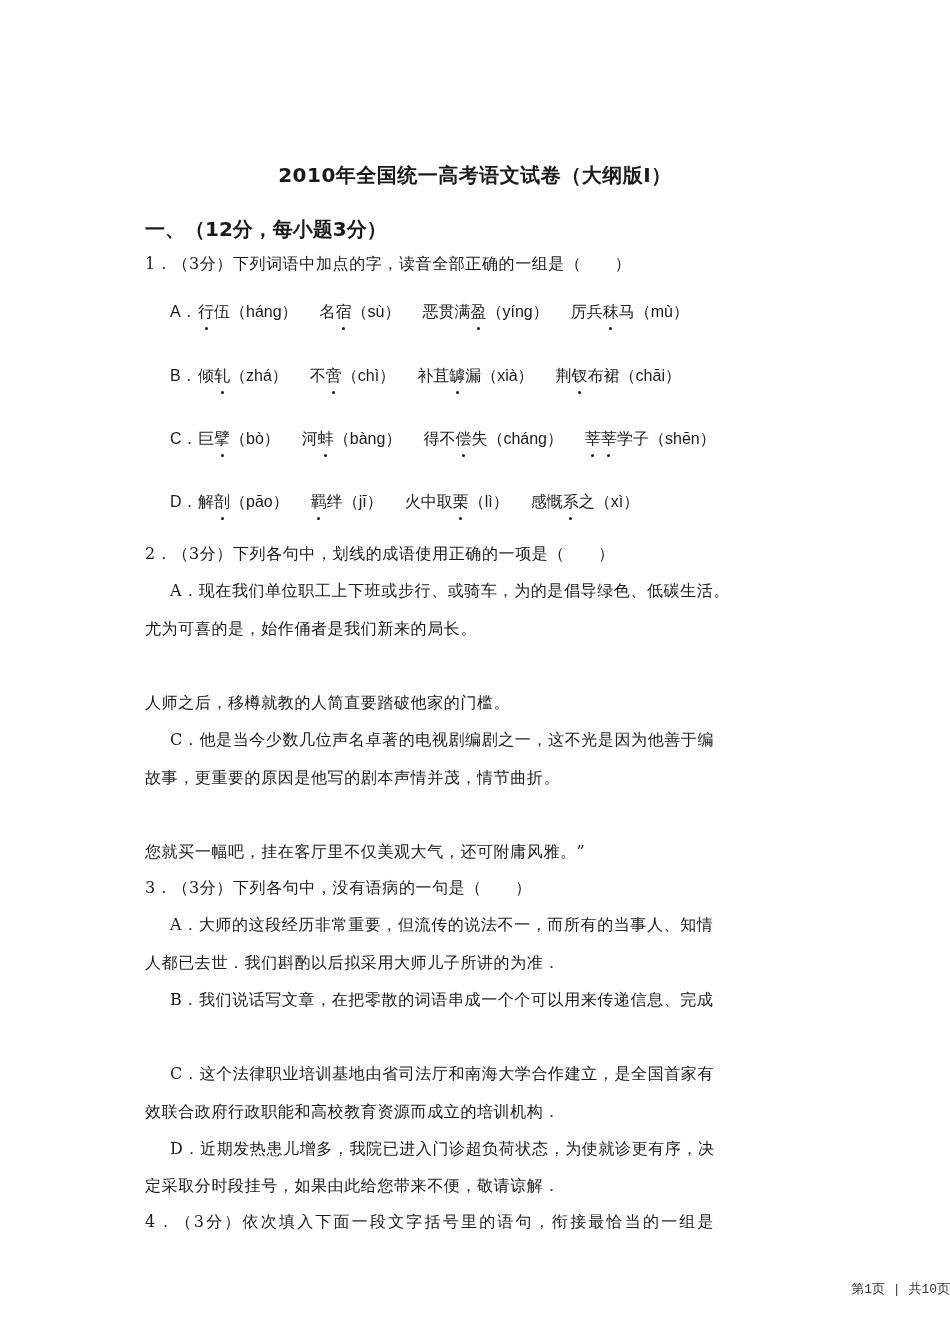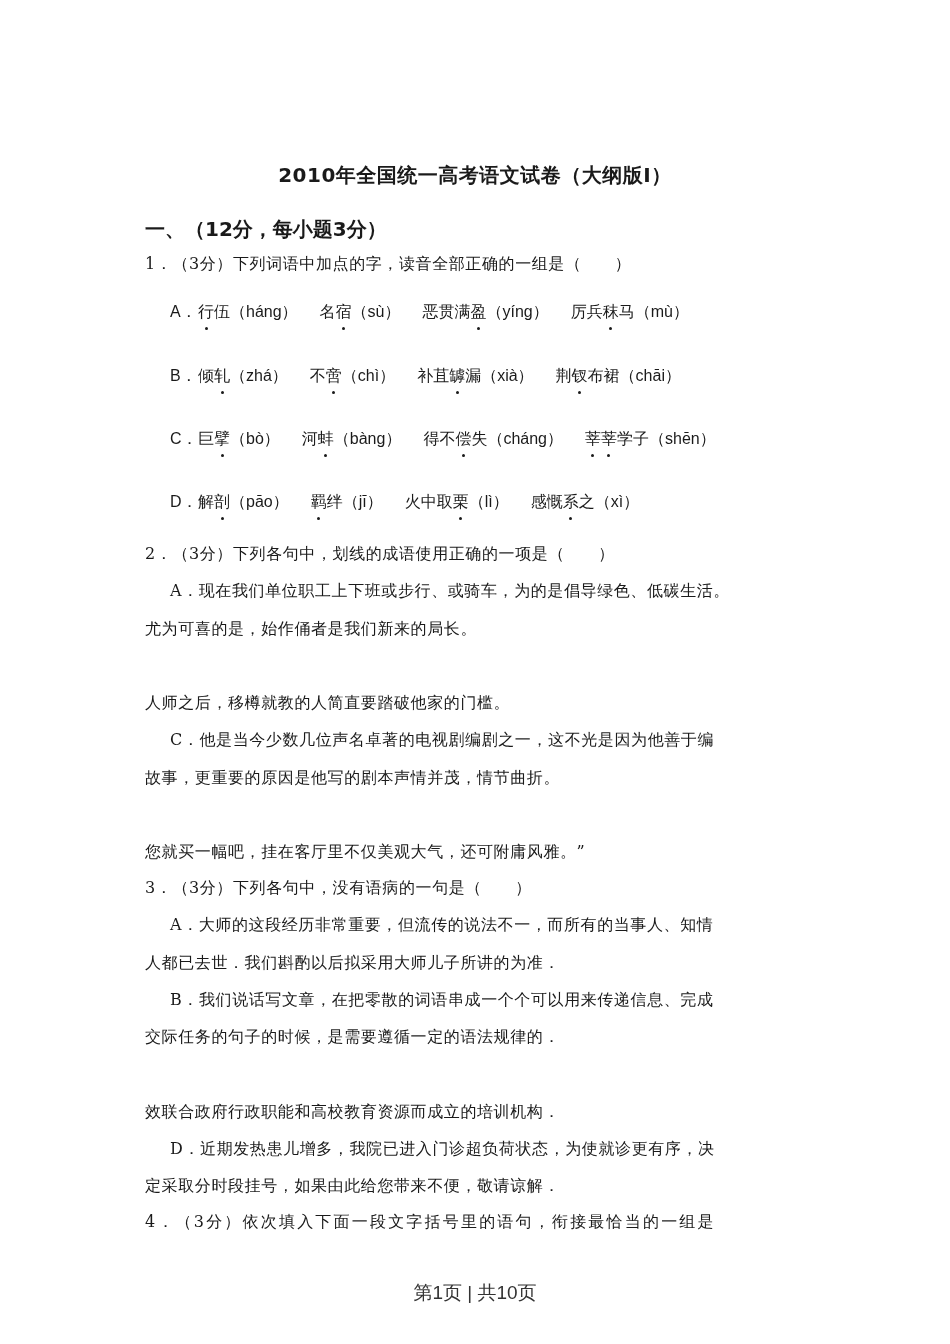--- a/index.html
+++ b/index.html
@@ -13,22 +13,22 @@
   .line { position:absolute; left:145px; font-size:16px; white-space:nowrap; letter-spacing:0.6px; }
   .indent { left:170px; }
   .opt { position:absolute; left:170px; font-size:16px; white-space:nowrap; }
   .opt .label { font-family:"Liberation Sans", sans-serif; display:inline-block; width:28px; }
   .term { display:inline-block; margin-right:22px; }
   .dot { position:relative; display:inline-block; }
   .dot::after { content:""; position:absolute; left:50%; bottom:-7px; width:3px; height:3px;
                 margin-left:-1.5px; background:#1a1a1a; border-radius:50%; }
   .py { font-family:"Liberation Sans", sans-serif; }
   .u { text-underline-offset:3px; }
-  .footer { position:absolute; left:0; width:950px; top:1244px; text-align:center;
-            font-size:19px; color:#333; font-family:Liberation Sans, sans-serif; }
+  .footer { position:absolute; left:0; width:950px; top:1244px; text-align:right;
+            font-size:13px; color:#333; font-family:Liberation Mono, monospace; }
 </style>
 </head>
 <body>
 
 <div class="page">
   <div class="title">2010年全国统一高考语文试卷（大纲版Ⅰ）</div>
   <div class="section">一、（12分，每小题3分）</div>
 
   <div class="line" style="top:218px">1．（3分）下列词语中加点的字，读音全部正确的一组是（　　）</div>
   <div id="q1opts">
@@ -43,21 +43,21 @@
   <div class="line" style="top:583px"><span>尤为可喜的是，</span><span class="u">始作俑者</span><span>是我们新来的局长。</span></div>
   <div class="line indent" style="top:694px">C．他是当今少数几位声名卓著的电视剧编剧之一，这不光是因为他善于编</div>
   <div class="line" style="top:657px"><span>人师之后，</span><span class="u">移樽就教</span><span>的人简直要踏破他家的门槛。</span></div>
   <div class="line" style="top:732px"><span>故事，更重要的原因是他写的剧本</span><span class="u">声情并茂</span><span>，情节曲折。</span></div>
   <div class="line" style="top:806px"><span>您就买一幅吧，挂在客厅里不仅美观大气，还可</span><span class="u">附庸风雅</span><span>。”</span></div>
 
   <div class="line" style="top:842px">3．（3分）下列各句中，没有语病的一句是（　　）</div>
   <div class="line indent" style="top:879px">A．大师的这段经历非常重要，但流传的说法不一，而所有的当事人、知情</div>
   <div class="line" style="top:917px">人都已去世．我们斟酌以后拟采用大师儿子所讲的为准．</div>
   <div class="line indent" style="top:954px">B．我们说话写文章，在把零散的词语串成一个个可以用来传递信息、完成</div>
-  <div class="line" style="top:991px">交际任务的句子的时候，是需要遵循一定的语法规律的．</div>
+  <div class="line indent" style="top:1028px">C．这个法律职业培训基地由省司法厅和南海大学合作建立，是全国首家有</div>
   <div class="line" style="top:1066px">效联合政府行政职能和高校教育资源而成立的培训机构．</div>
   <div class="line indent" style="top:1103px">D．近期发热患儿增多，我院已进入门诊超负荷状态，为使就诊更有序，决</div>
   <div class="line" style="top:1140px">定采取分时段挂号，如果由此给您带来不便，敬请谅解．</div>
 
   <div class="line" style="top:1176px; letter-spacing:2.2px">4．（3分）依次填入下面一段文字括号里的语句，衔接最恰当的一组是</div>
 
   <div class="footer">第1页 | 共10页</div>
 </div>
 
 </body></html>

